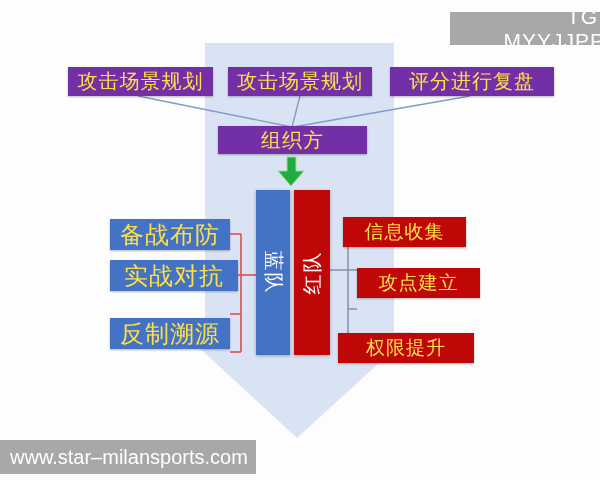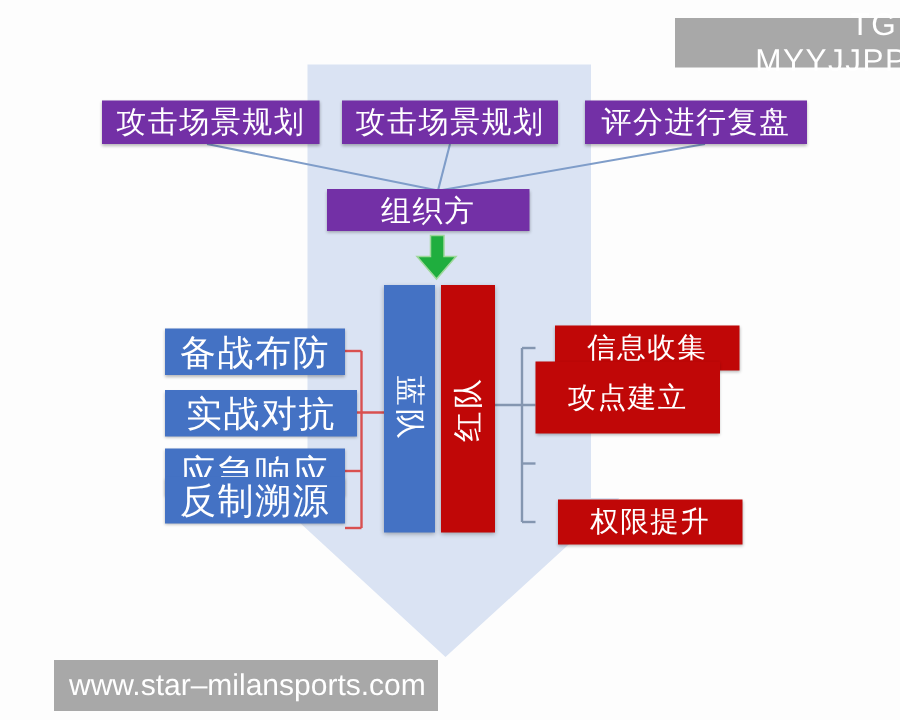--- a/index.html
+++ b/index.html
@@ -10,34 +10,34 @@
   }
   .canvas{position:relative;width:600px;height:480px;background:#fdfdfd;overflow:hidden;
     font-family:"Liberation Sans","DejaVu Sans",sans-serif;}
   .layer{position:absolute;left:0;top:0;}
   .big-arrow{fill:var(--arrow-fill);}
   .c-blue{stroke:var(--connector-blue);stroke-width:1.4;fill:none;}
   .c-red{stroke:var(--connector-red);stroke-width:1.6;fill:none;}
   .c-slate{stroke:var(--connector-slate);stroke-width:1.6;fill:none;}
   .green-arrow{fill:var(--green);stroke:#9ed89b;stroke-width:1;}
   .box{position:absolute;display:flex;align-items:center;justify-content:center;
-    color:#ffffff;box-shadow:0 1px 2px rgba(0,0,0,.28);box-sizing:border-box;}
+    color:#fde047;box-shadow:0 1px 2px rgba(0,0,0,.28);box-sizing:border-box;}
   .purple{background:var(--purple);font-size:20px;letter-spacing:1px;}
   .bluebox{background:var(--blue);font-size:24px;letter-spacing:1px;}
   .redbox{background:var(--red);font-size:19px;letter-spacing:1px;}
   .bar{position:absolute;display:flex;align-items:center;justify-content:center;color:#fff;
     box-shadow:0 1px 3px rgba(0,0,0,.3);}
   .bar span{font-size:20px;letter-spacing:2px;white-space:nowrap;display:block;}
   .bar-blue{background:var(--blue);}
   .bar-red{background:var(--red);}
   .rot-cw{transform:rotate(90deg);}
   .rot-ccw{transform:rotate(-90deg);}
   .badge{position:absolute;background:var(--gray);color:#fff;display:flex;align-items:center;box-sizing:border-box;}
   .tg{left:450px;top:12px;width:155px;height:33px;font-size:21px;padding-left:22px;letter-spacing:1px;text-align:right;}
-  .site{left:0;top:440px;width:256px;height:34px;font-size:20px;padding-left:10px;margin-left:36px;}
+  .site{left:0;top:440px;width:256px;height:34px;font-size:20px;padding-left:10px;}
 </style>
 </head>
 <body>
 
 <div class="canvas">
 
   <svg class="layer" width="600" height="480" viewBox="0 0 600 480">
 
     <polygon class="big-arrow" points="205,43 394,43 394,332 413,332 297,438 182,332 205,332"></polygon>
 
@@ -61,36 +61,35 @@
       <line class="c-slate" x1="348" y1="232" x2="357" y2="232"></line>
       <line class="c-slate" x1="330" y1="270" x2="357" y2="270"></line>
       <line class="c-slate" x1="348" y1="309" x2="357" y2="309"></line>
       <line class="c-slate" x1="348" y1="348" x2="357" y2="348"></line>
       <line class="c-slate" x1="348" y1="232" x2="348" y2="348"></line>
     </g>
   </svg>
 
   <div class="box purple" style="left:68px;top:67px;width:145px;height:29px">攻击场景规划</div>
   <div class="box purple" style="left:228px;top:67px;width:144px;height:29px">攻击场景规划</div>
-  <div class="box purple" style="left:390px;top:67px;width:148px;height:29px">评分进行复盘</div>
+  <div class="box purple" style="left:390px;top:67px;width:164px;height:29px">评分进行复盘</div>
 
-  <div class="box purple" style="left:218px;top:126px;width:135px;height:28px">组织方</div>
+  <div class="box purple" style="left:218px;top:126px;width:149px;height:28px">组织方</div>
 
   <div class="bar bar-blue" style="left:256px;top:190px;width:34px;height:165px">
     <span class="rot-cw">蓝队</span>
   </div>
   <div class="bar bar-red" style="left:294px;top:190px;width:36px;height:165px">
     <span class="rot-ccw">红队</span>
   </div>
 
   <div class="box bluebox" style="left:110px;top:219px;width:120px;height:31px">备战布防</div>
   <div class="box bluebox" style="left:110px;top:260px;width:128px;height:31px">实战对抗</div>
-  <div class="box bluebox" style="left:110px;top:299px;width:120px;height:31px">应急响应</div>
   <div class="box bluebox" style="left:110px;top:318px;width:120px;height:31px">反制溯源</div>
 
-  <div class="box redbox" style="left:370px;top:217px;width:123px;height:30px">信息收集</div>
-  <div class="box redbox" style="left:357px;top:241px;width:123px;height:48px">攻点建立</div>
-  <div class="box redbox" style="left:372px;top:333px;width:123px;height:30px">权限提升</div>
+  <div class="box redbox" style="left:343px;top:217px;width:123px;height:30px">信息收集</div>
+  <div class="box redbox" style="left:357px;top:268px;width:123px;height:30px">攻点建立</div>
+  <div class="box redbox" style="left:338px;top:333px;width:136px;height:30px">权限提升</div>
 
   <div class="badge tg">TG: MYYJJPP</div>
   <div class="badge site">www.star–milansports.com</div>
 
 </div>
 
 </body></html>

